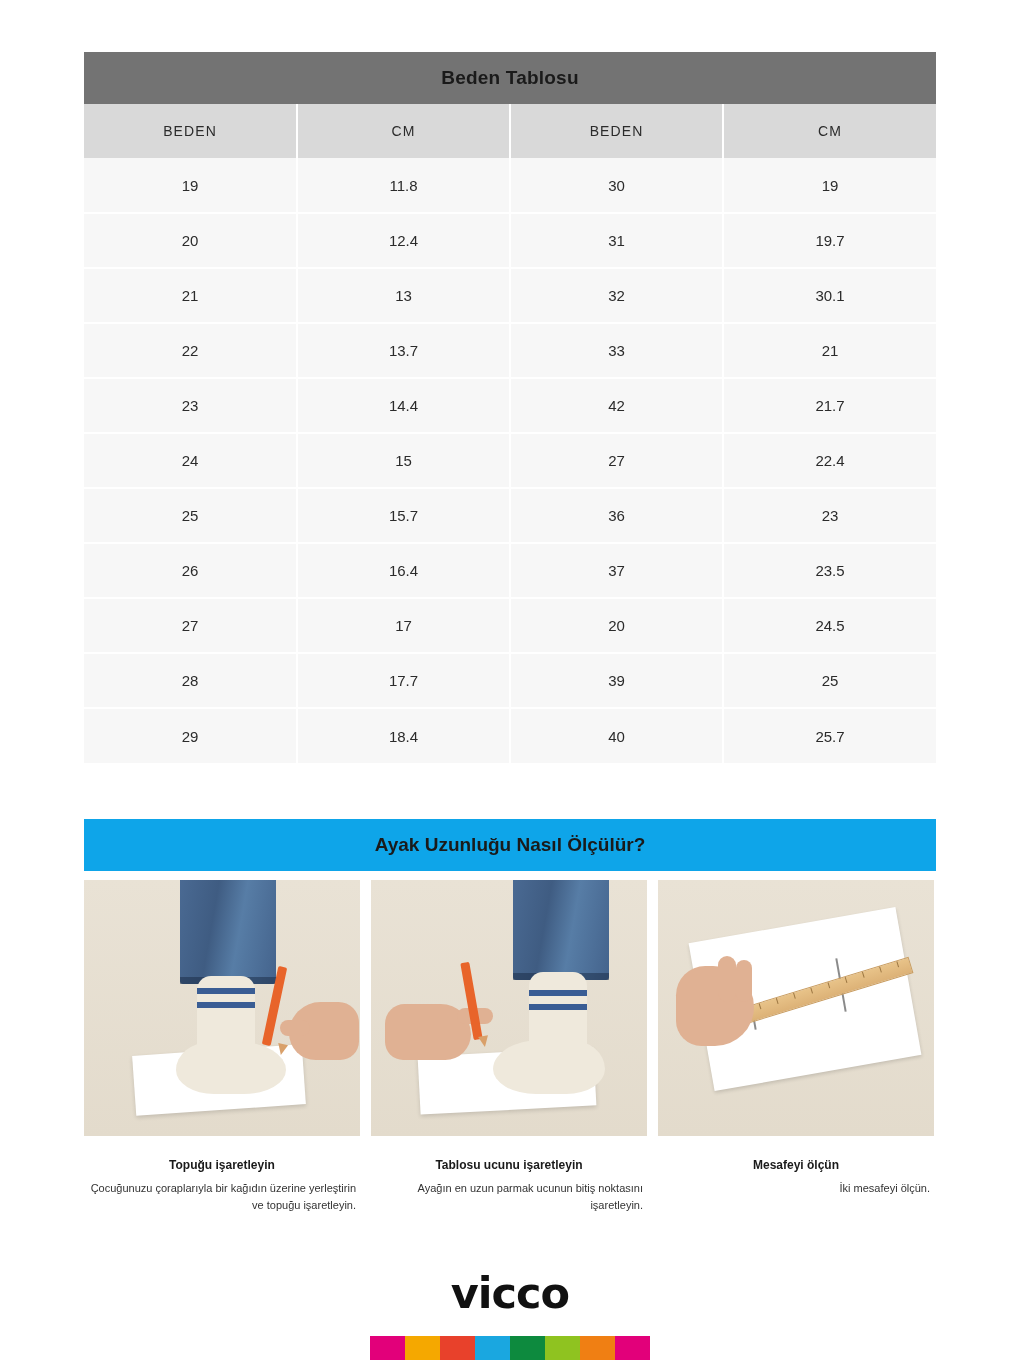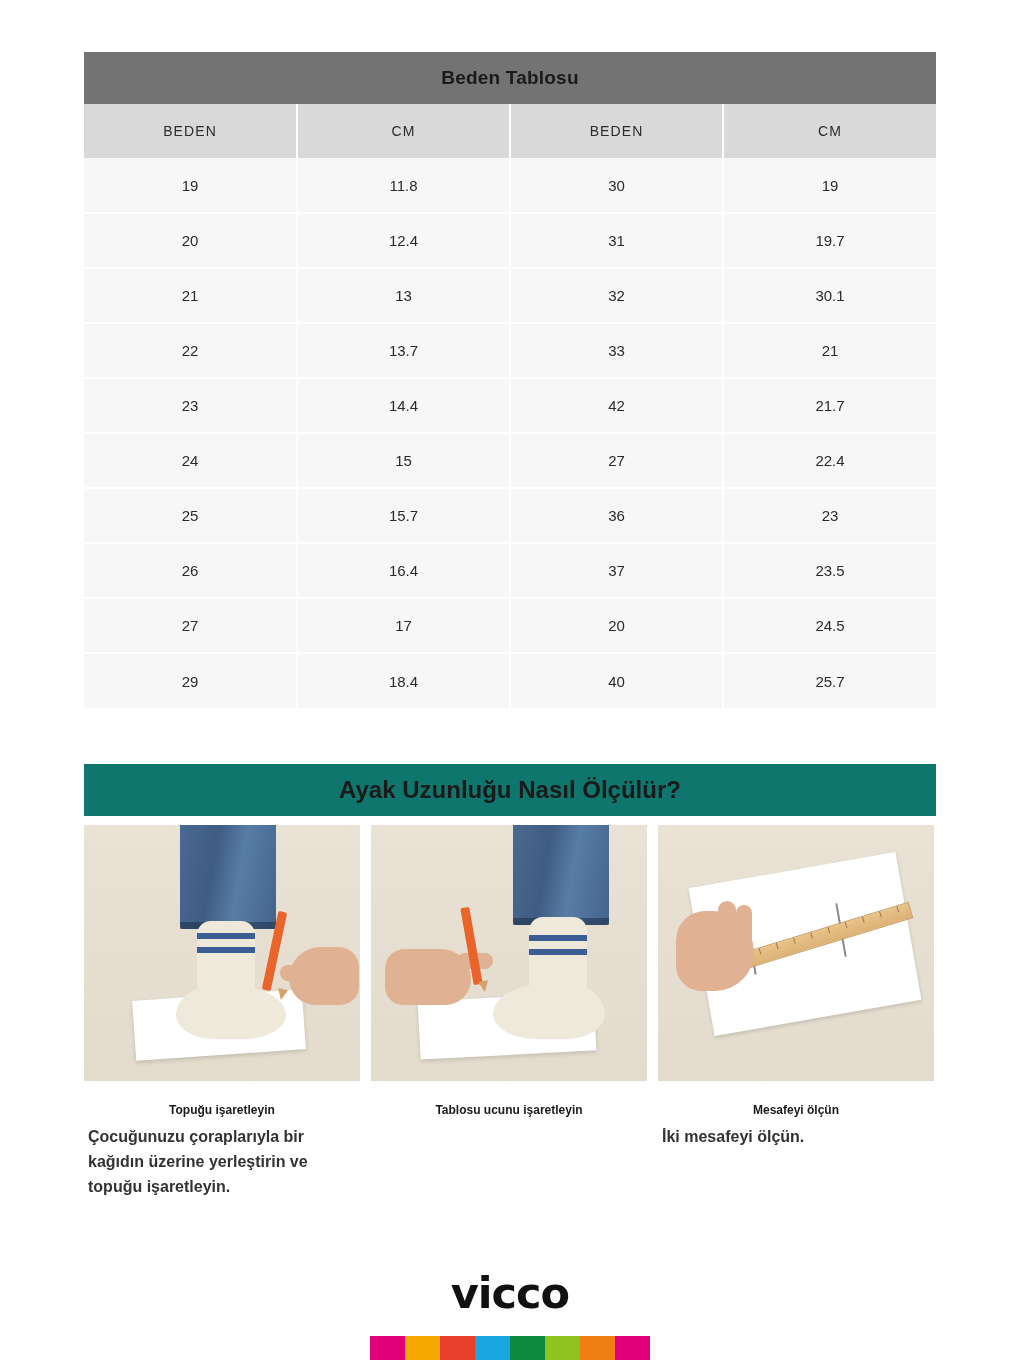--- a/index.html
+++ b/index.html
@@ -59,26 +59,26 @@
     background: #f7f7f7;
     border-right: 2px solid #ffffff;
     border-bottom: 2px solid #ffffff;
   }
   table.size-table td:last-child { border-right: none; }
   table.size-table tr:last-child td { border-bottom: none; }
 
   
   .measure-section { margin-top: 56px; }
   .measure-title {
-    background: #0f766e;
+    background: #0ea5e9;
     height: 52px;
     display: flex;
     align-items: center;
     justify-content: center;
-    font-size: 24px;
+    font-size: 19px;
     font-weight: bold;
     color: #1a1a1a;
   }
   .steps {
     display: flex;
     gap: 11px;
     margin-top: 9px;
   }
   .step { width: 276px; }
   .photo {
@@ -89,27 +89,26 @@
     background: #e6dfd2;
   }
   .step-heading {
     text-align: center;
     font-size: 12px;
     font-weight: bold;
     color: #1a1a1a;
     margin-top: 22px;
   }
   .step-desc {
-    text-align: left;
-    font-size: 16px;
+    text-align: right;
+    font-size: 11px;
     color: #333333;
     line-height: 1.55;
     margin-top: 8px;
     padding: 0 4px;
-    font-weight: bold;
   }
 
   
   .bg-wall {
     position: absolute; left: 0; top: 0; right: 0; height: 100%;
     background: linear-gradient(#e9e2d5, #e3dbcc);
   }
   .paper {
     position: absolute;
     background: #ffffff;
@@ -266,20 +265,26 @@
             <td>26</td>
             <td>16.4</td>
             <td>37</td>
             <td>23.5</td>
           </tr>
           <tr>
             <td>27</td>
             <td>17</td>
             <td>20</td>
             <td>24.5</td>
+          </tr>
+          <tr>
+            <td>28</td>
+            <td>17.7</td>
+            <td>39</td>
+            <td>25</td>
           </tr>
           <tr>
             <td>29</td>
             <td>18.4</td>
             <td>40</td>
             <td>25.7</td>
           </tr>
         </tbody>
       </table>
     </div>
@@ -317,20 +322,21 @@
               <div class="stripe" style="top:32px;"></div>
             </div>
             <div class="paper" style="left:48px; top:172px; width:176px; height:58px; transform:rotate(-3deg);"></div>
             <div class="foot" style="left:122px; top:160px; width:112px; height:54px; border-radius:55% 40% 45% 50% / 70% 70% 60% 60%;"></div>
             <div class="hand" style="left:14px; top:124px; width:86px; height:56px; border-radius:26px 40px 34px 24px;"></div>
             <div class="finger" style="left:86px; top:128px; width:36px; height:16px;"></div>
             <div class="pencil" style="left:96px; top:82px; width:9px; height:78px; transform:rotate(-10deg);"></div>
             <div class="pencil-tip" style="left:108px; top:156px; transform:rotate(-10deg);"></div>
           </div>
           <div class="step-heading">Tablosu ucunu işaretleyin</div>
+          <div class="step-desc">Ayağın en uzun parmak ucunun bitiş noktasını işaretleyin.</div>
         </div>
 
         <div class="step">
           <div class="photo">
             <div class="bg-wall"></div>
             <div class="paper" style="left:42px; top:44px; width:210px; height:150px; transform:rotate(-10deg);"></div>
             <div class="pen-line" style="left:92px; top:96px; width:2px; height:54px; transform:rotate(-10deg);"></div>
             <div class="pen-line" style="left:182px; top:78px; width:2px; height:54px; transform:rotate(-10deg);"></div>
             <div class="ruler" style="left:28px; top:110px; width:230px; height:17px; transform:rotate(-17deg);">
               <div class="tick" style="left:18px;"></div>

